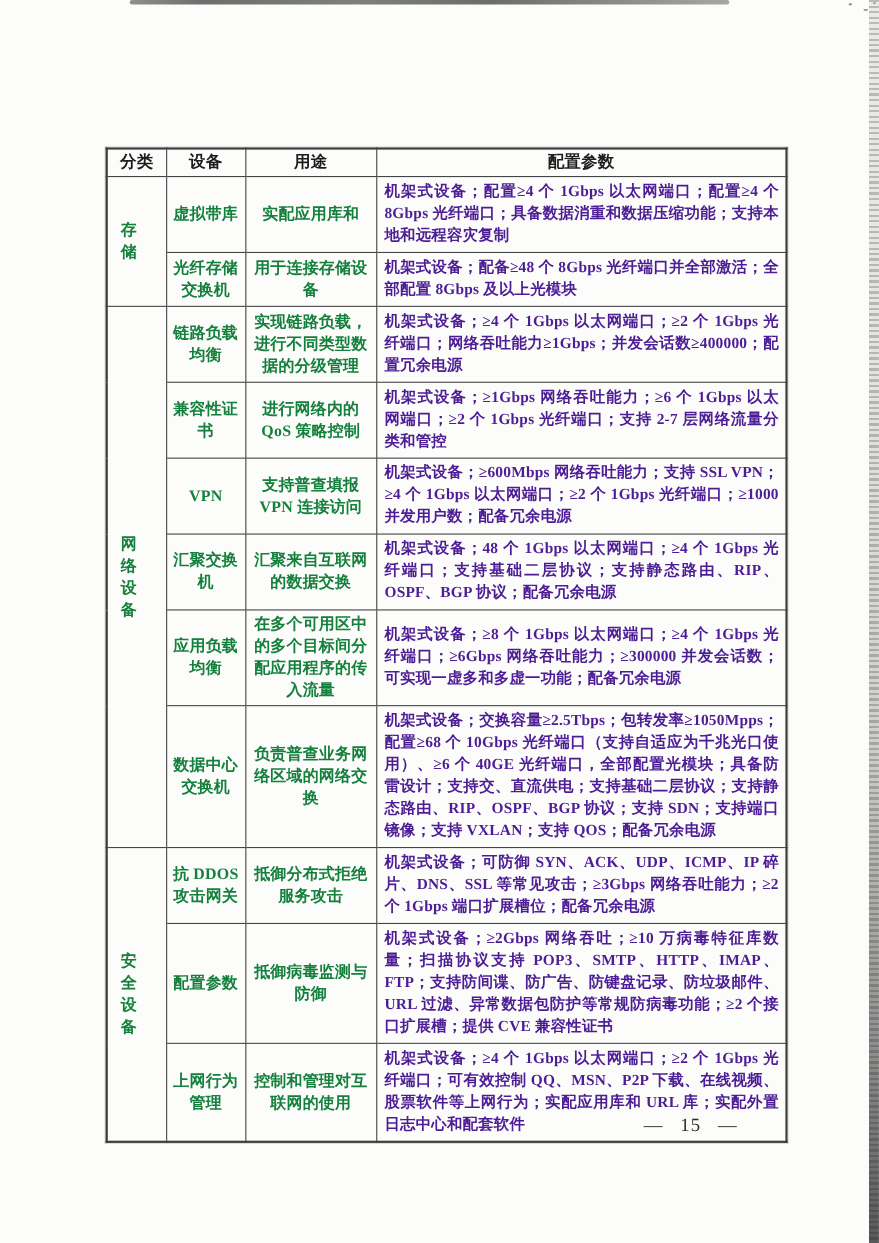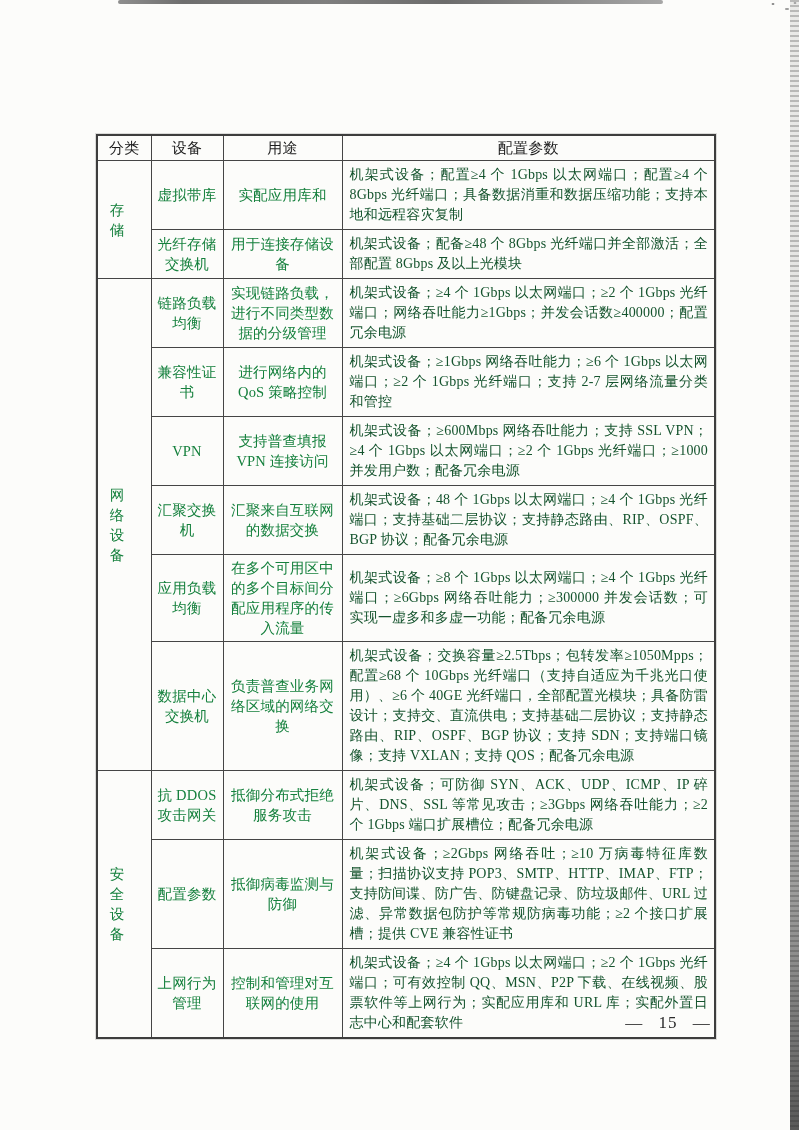--- a/index.html
+++ b/index.html
@@ -41,39 +41,39 @@
     position:absolute;left:96px;top:134px;width:618px;
     border-collapse:collapse;table-layout:fixed;
   }
   .spec-table col.c1{width:54px;}
   .spec-table col.c2{width:72px;}
   .spec-table col.c3{width:119px;}
   .spec-table col.c4{width:373px;}
   .spec-table th,.spec-table td{
     border:1px solid #454545;
     padding:3px 4px;
-    font-weight:normal;
+    font-weight:bold;
     vertical-align:middle;
     font-size:14.5px;
     line-height:20px;
     letter-spacing:.2px;
   }
   .spec-table{border:2px solid #3d3d3d;box-shadow:0 0 0 1px rgba(120,120,120,.25);}
   .spec-table th{
     text-align:center;font-size:15px;height:20px;padding:2px 4px;color:#1d1d1d;
   }
   td.cat,td.dev,td.pur{text-align:center;color:#15803d;}
   td.cat .vblock{display:inline-block;width:2em;text-align:left;}
   td.cfg{
     text-align:left;font-size:14px;line-height:20px;padding:4px 6px 4px 7px;
-    color:#14532d;text-align:justify;
+    color:#4c1d95;text-align:justify;
   }
   
   .page-number{
-    position:absolute;left:608px;top:1013px;width:120px;
+    position:absolute;left:568px;top:1013px;width:120px;
     text-align:center;font-size:17px;color:#2a2a2a;
     word-spacing:10px;letter-spacing:1px;white-space:nowrap;
   }
 </style>
 </head>
 <body>
 
 <div class="scan-top"></div>
 <div class="scan-top-right"></div>
 <div class="scan-right"></div>

